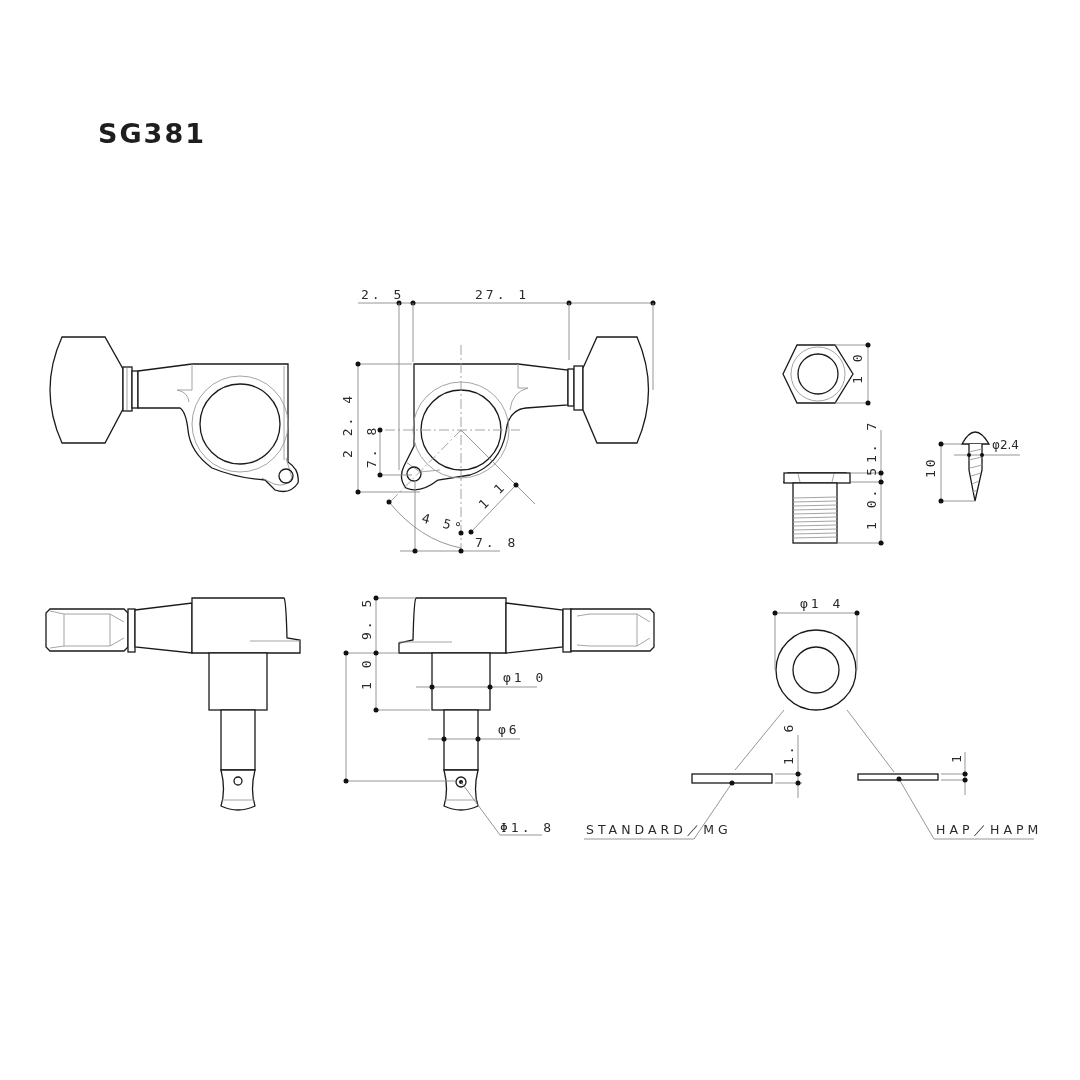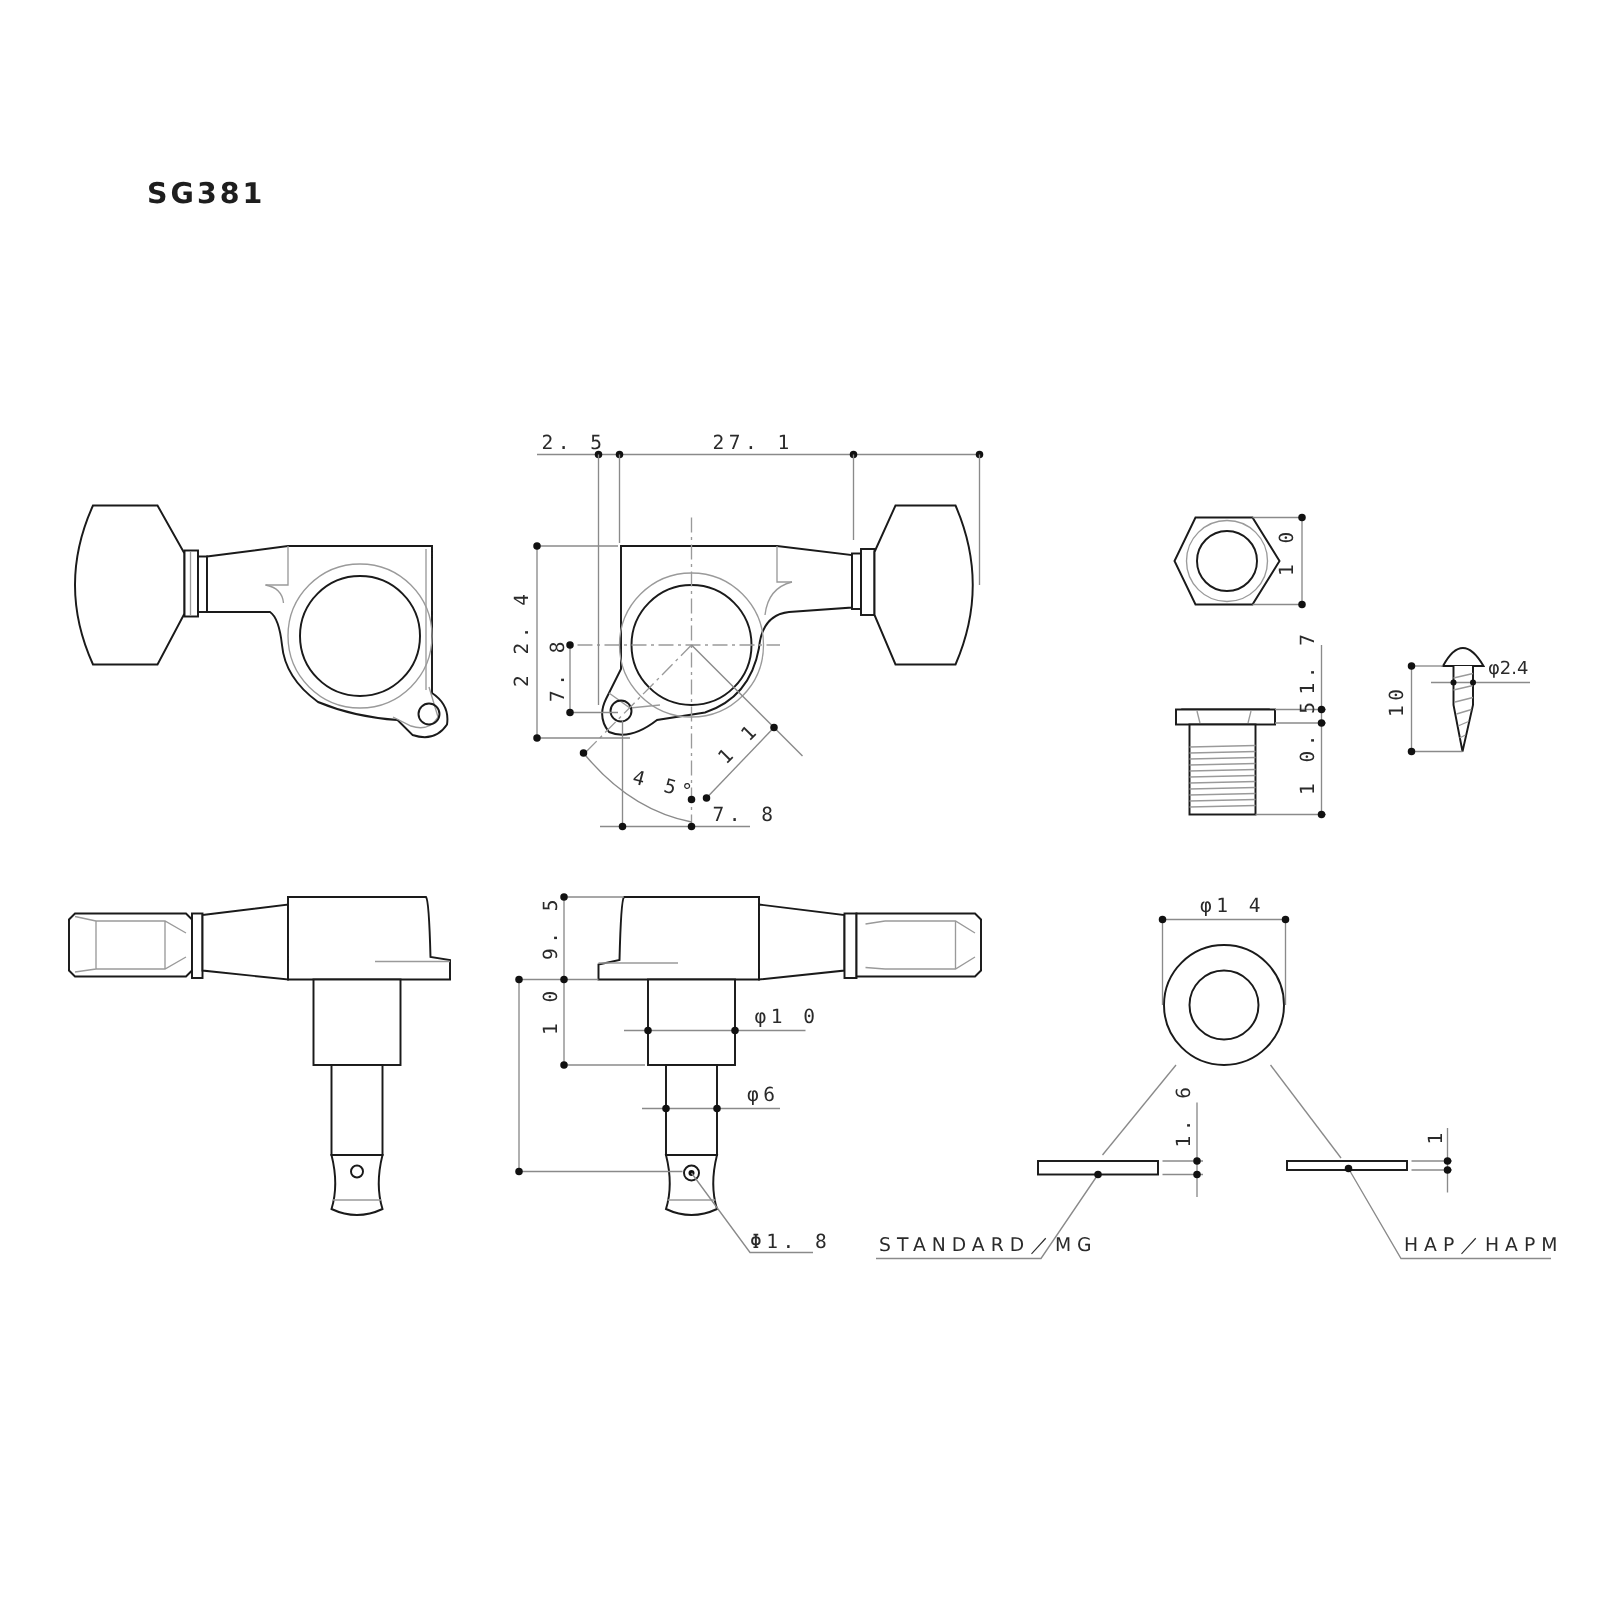--- a/index.html
+++ b/index.html
@@ -1,20 +1,20 @@
 <!DOCTYPE html>
 <html><head>
 <meta charset="utf-8">
 <style>
   html, body { margin: 0; padding: 0; background: #ffffff; }
   body { width: 1080px; height: 1080px; position: relative; overflow: hidden; }
   .title {
     position: absolute; left: 98px; top: 118px;
     font-family: "DejaVu Sans", sans-serif; font-weight: bold;
-    font-size: 19px; letter-spacing: 2px; color: #1e1e1e;
+    font-size: 27px; letter-spacing: 2px; color: #1e1e1e;
   }
   svg { position: absolute; left: 0; top: 0; }
   .dim { font-family: "DejaVu Sans Mono", monospace; font-size: 13px; fill: #2a2a2a; letter-spacing: 3px; }
   .lbl { font-family: "DejaVu Sans", sans-serif; font-size: 12.5px; fill: #2a2a2a; letter-spacing: 4px; }
   .sm  { font-family: "DejaVu Sans", sans-serif; font-size: 12px; fill: #2a2a2a; }
   .o  { fill: #fff; stroke: #1a1a1a; stroke-width: 1.3; }
   .on { fill: none; stroke: #1a1a1a; stroke-width: 1.3; }
   .t  { fill: none; stroke: #9a9a9a; stroke-width: 0.9; }
   .d  { fill: none; stroke: #8a8a8a; stroke-width: 0.9; }
   .c  { fill: none; stroke: #9a9a9a; stroke-width: 0.9; stroke-dasharray: 10 3 2 3; }

